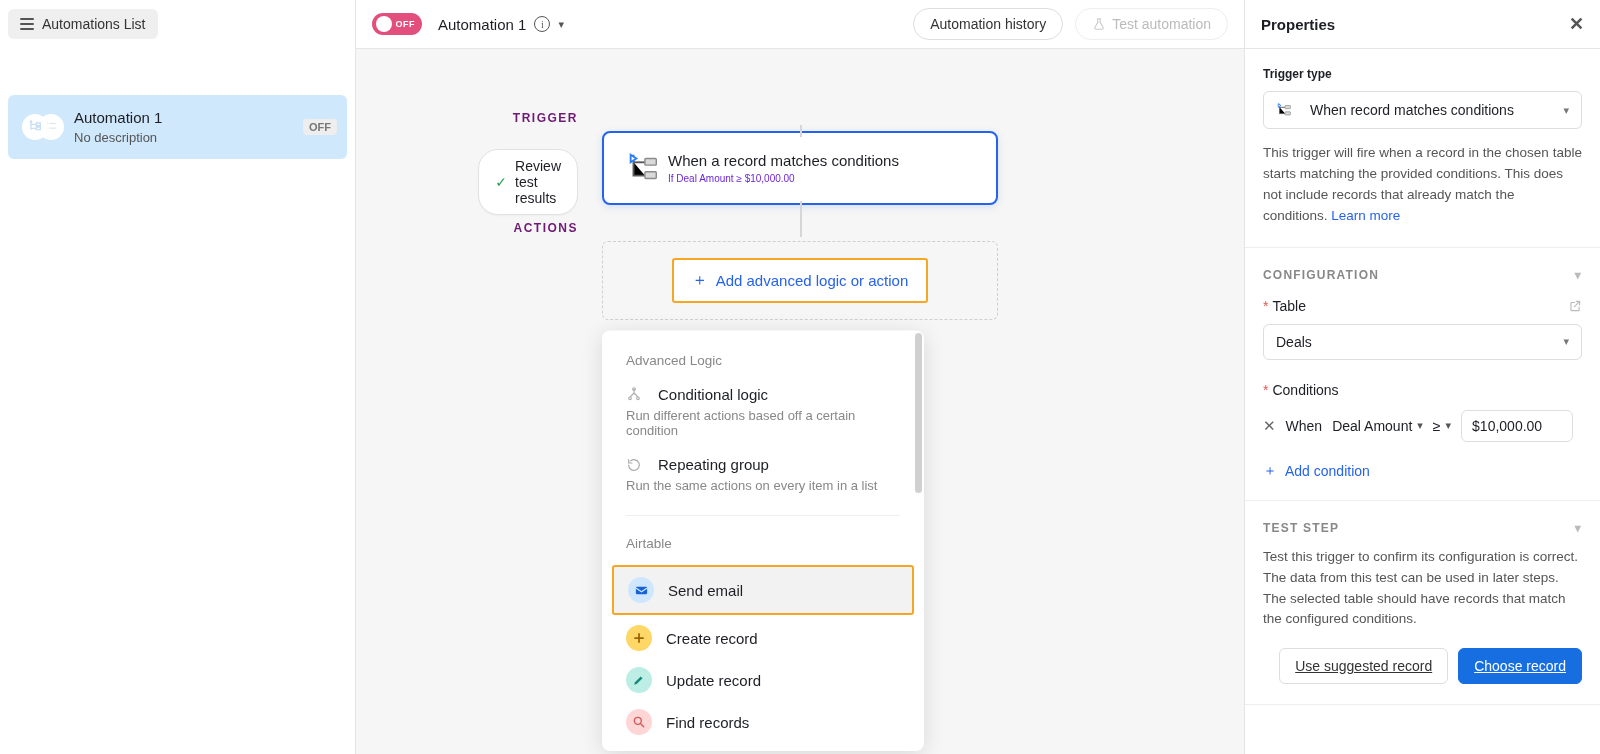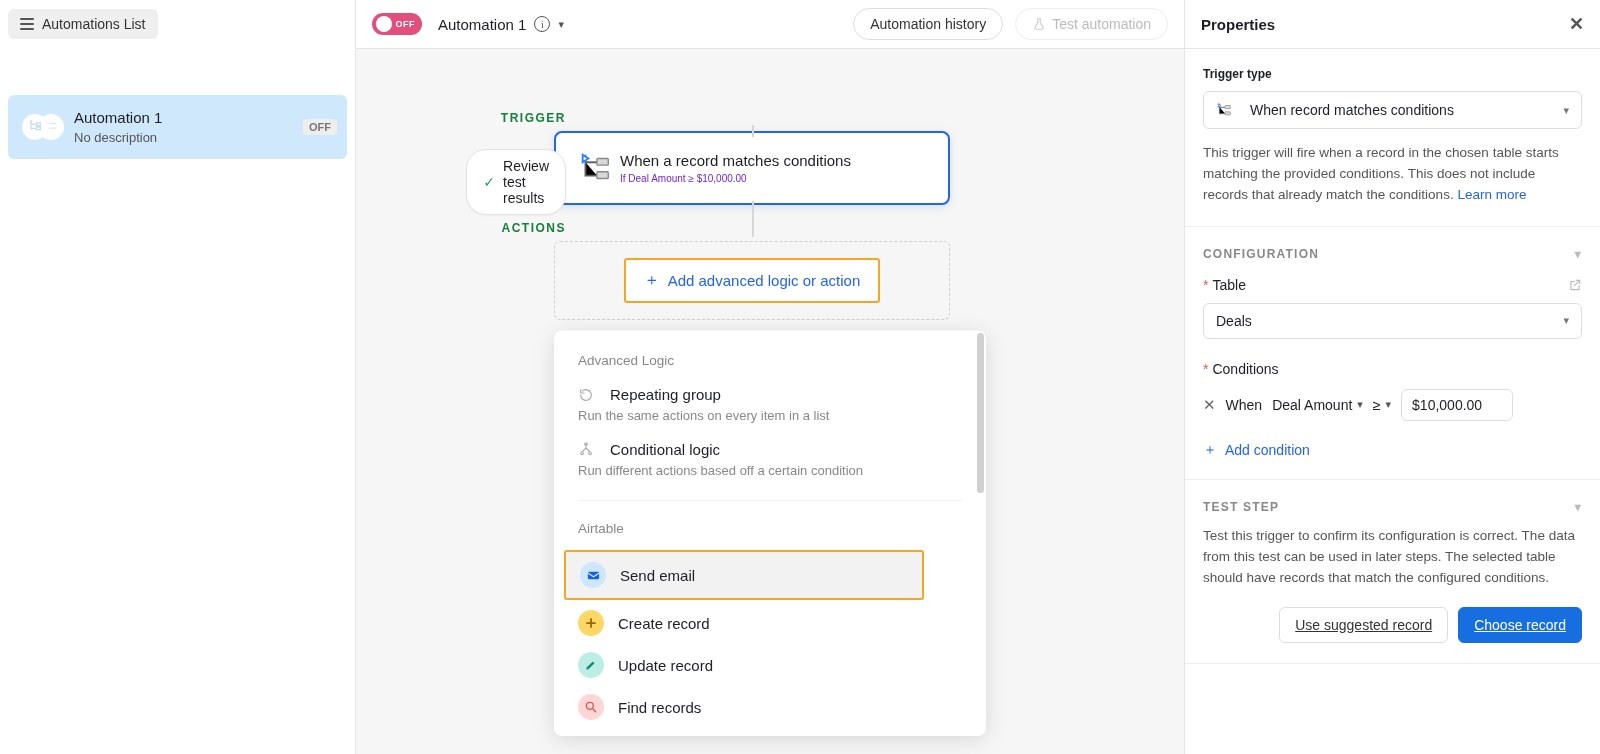--- a/index.html
+++ b/index.html
@@ -101,21 +101,21 @@
   }
   .pill-btn.disabled { color:#bbb; border-color:#eee; cursor:default;}
   .flask { width:14px;height:14px;}
 
   .canvas-body {
     flex:1; overflow:auto; padding-top: 40px;
     display:flex; flex-direction:column; align-items:center;
   }
   .canvas-core { position: relative; }
   .section-label {
-    position:absolute; right: 420px; font-size: 12px; color:#15803d; letter-spacing:1.5px; font-weight:600;
+    position:absolute; right: 420px; font-size: 12px; color:#701a75; letter-spacing:1.5px; font-weight:600;
   }
   .sl-trigger { top: 22px; }
   .sl-actions { top: 132px; }
 
   .review-pill {
     position:absolute; top:60px; right:420px;
     background:#fff; border:1px solid #e2e2e2; border-radius:20px;
     padding:8px 16px; font-size:14px; display:flex;align-items:center;gap:8px;
     box-shadow: 0 1px 2px rgba(0,0,0,0.04);
   }
@@ -144,21 +144,21 @@
     padding: 16px; display:flex; justify-content:center;
   }
   .add-action-btn {
     border: 2px solid #f5a623; border-radius: 3px;
     padding: 10px 18px; display:flex; align-items:center; gap:8px;
     color:#2563eb; font-size:15px; font-weight:500; background:#fff; cursor:pointer;
   }
   .plus-ic { color:#2563eb; font-size:16px; font-weight:300;}
 
   .dropdown-menu {
-    width: 432px; background:#fff; border-radius:8px; margin-top:10px;
+    width: 322px; background:#fff; border-radius:8px; margin-top:10px;
     box-shadow: 0 4px 22px rgba(0,0,0,0.12);
     padding: 16px 0 8px 0; max-height: 430px; overflow:auto;
     border-top:1px solid rgba(0,0,0,0.03);
     position: relative;
   }
   .dropdown-menu .scrollbar-fake {
     position:absolute; right:2px; top:2px; width:7px; height:160px;
     background:#d0d0d0; border-radius:4px;
   }
   .menu-header {
@@ -183,21 +183,21 @@
     font-size:14px;
   }
   .ic-blue { background:#cfe6ff; color:#1663d6;}
   .ic-orange { background:#ffd766; color:#9a6400;}
   .ic-teal { background:#bdeee5; color:#13897a;}
   .ic-pink { background:#ffd6d6; color:#d35a5a;}
   .tiny-ic { width:18px; color:#aaa; text-align:center;}
 
   
   .props {
-    width: 416px; flex-shrink:0; border-left:1px solid #e5e5e5; background:#fff;
+    width: 356px; flex-shrink:0; border-left:1px solid #e5e5e5; background:#fff;
     display:flex; flex-direction:column; overflow:auto;
   }
   .props-header {
     height:49px; border-bottom:1px solid #e5e5e5; display:flex; align-items:center;
     padding: 0 16px; font-size:15px; font-weight:600;
   }
   .props-header .x { margin-left:auto; font-size:18px; color:#555; cursor:pointer;}
   .props-body { padding: 18px; }
   .field-label { font-size:12px; font-weight:600; margin-bottom:10px; }
   .select-box {
@@ -338,38 +338,38 @@
       </div>
 
       <div class="dropdown-menu">
         <div class="scrollbar-fake"></div>
         <div class="menu-header">Advanced Logic</div>
 
         <div class="menu-item big">
           <div class="mi-row">
             <span class="tiny-ic">
               <svg width="16" height="16" viewBox="0 0 24 24">
+                  <path d="M12 3v6 M12 9l-6 6 M12 9l6 6 M4 17a2 2 0 1 0 4 0a2 2 0 1 0 -4 0 M16 17a2 2 0 1 0 4 0a2 2 0 1 0 -4 0 M10 3a2 2 0 1 0 4 0a2 2 0 1 0 -4 0" stroke="#aaa" stroke-width="1.6" fill="none"></path>
+                </svg>
+            </span>
+            <span class="mi-title">Conditional logic</span>
+          </div>
+          <div class="mi-desc">Run different actions based off a certain condition</div>
+        </div>
+
+        <div class="menu-item big">
+          <div class="mi-row">
+            <span class="tiny-ic">
+              <svg width="16" height="16" viewBox="0 0 24 24">
                   <path d="M4 12a8 8 0 1 0 3-6.2 M4 4v5h5" stroke="#aaa" stroke-width="1.8" fill="none" stroke-linecap="round"></path>
                 </svg>
             </span>
             <span class="mi-title">Repeating group</span>
           </div>
           <div class="mi-desc">Run the same actions on every item in a list</div>
-        </div>
-
-        <div class="menu-item big">
-          <div class="mi-row">
-            <span class="tiny-ic">
-              <svg width="16" height="16" viewBox="0 0 24 24">
-                  <path d="M12 3v6 M12 9l-6 6 M12 9l6 6 M4 17a2 2 0 1 0 4 0a2 2 0 1 0 -4 0 M16 17a2 2 0 1 0 4 0a2 2 0 1 0 -4 0 M10 3a2 2 0 1 0 4 0a2 2 0 1 0 -4 0" stroke="#aaa" stroke-width="1.6" fill="none"></path>
-                </svg>
-            </span>
-            <span class="mi-title">Conditional logic</span>
-          </div>
-          <div class="mi-desc">Run different actions based off a certain condition</div>
         </div>
 
         <div class="menu-sep"></div>
         <div class="menu-header">Airtable</div>
 
         <div class="menu-item hl">
           <div class="mi-row">
             <span class="mi-ic ic-blue">
               <svg width="15" height="15" viewBox="0 0 24 24">
                   <rect x="3" y="6" width="18" height="12" rx="2" fill="#1663d6"></rect>

